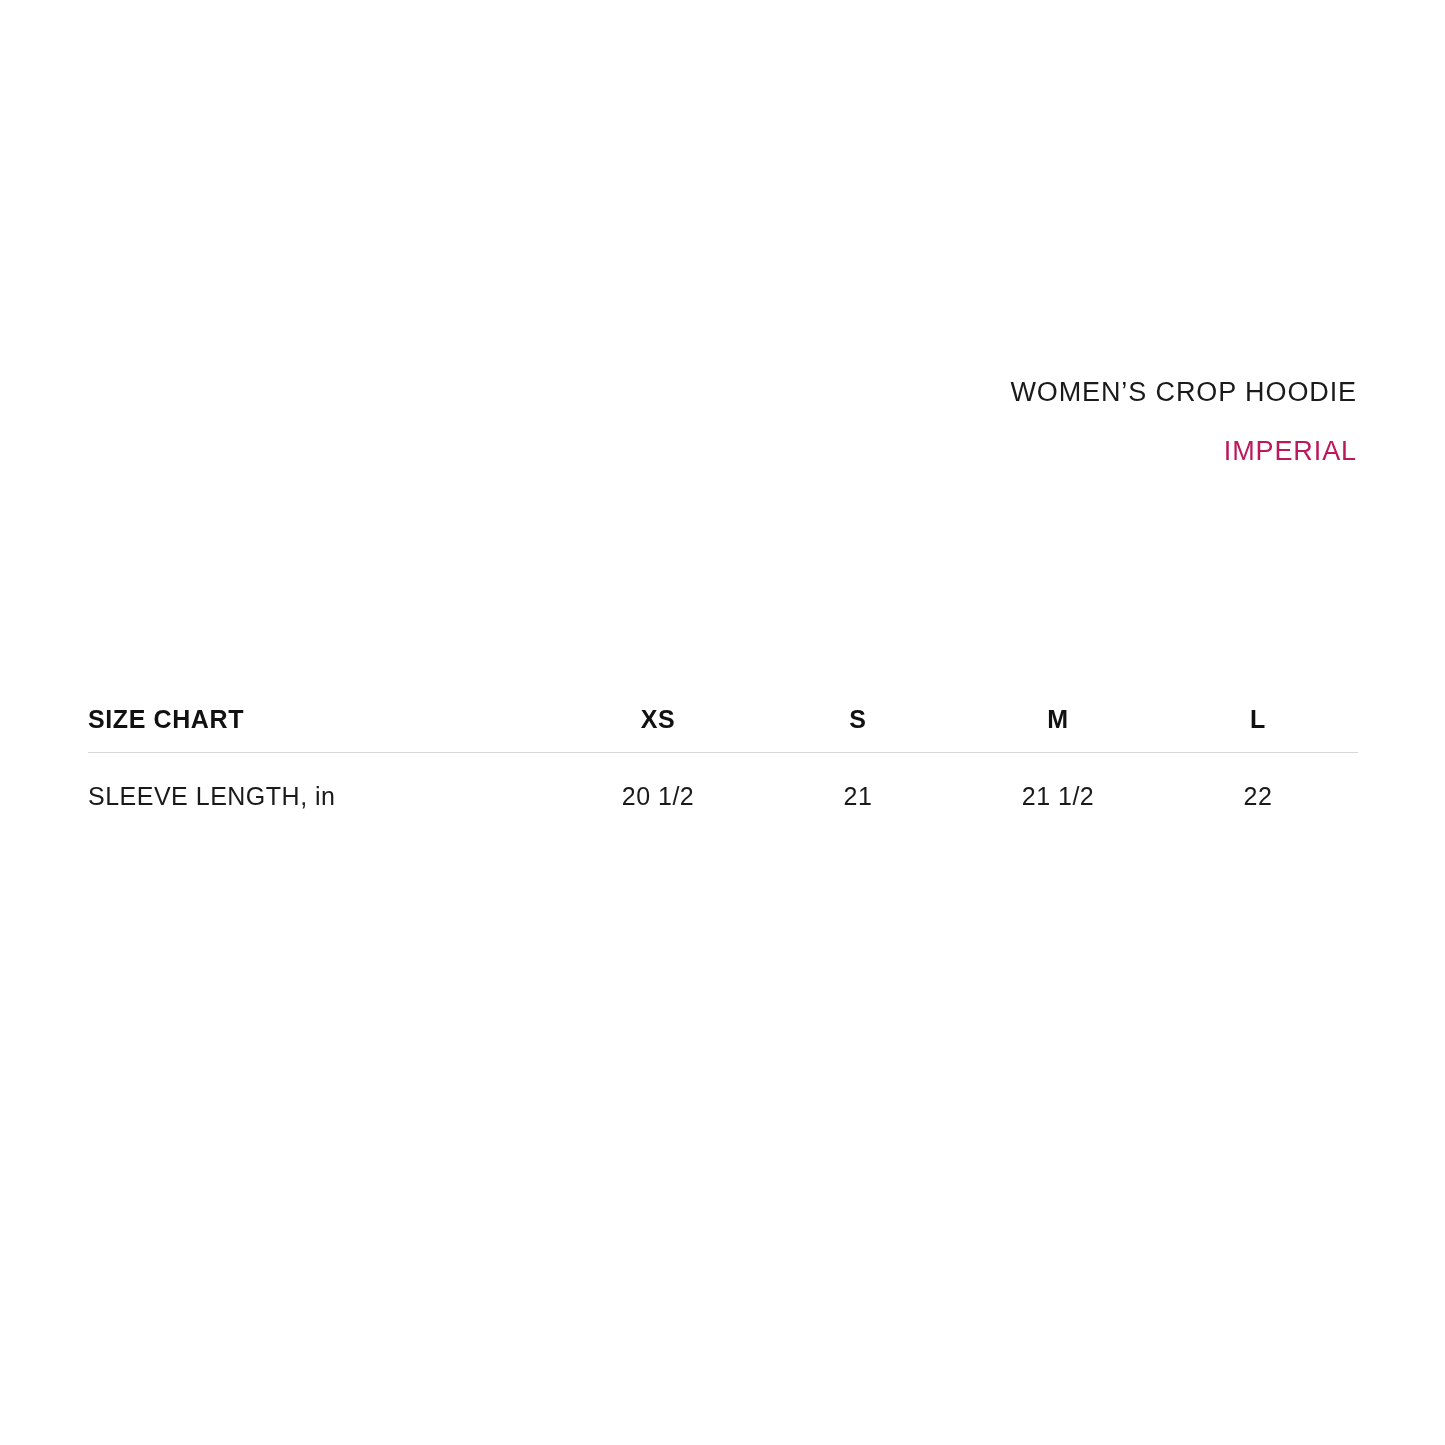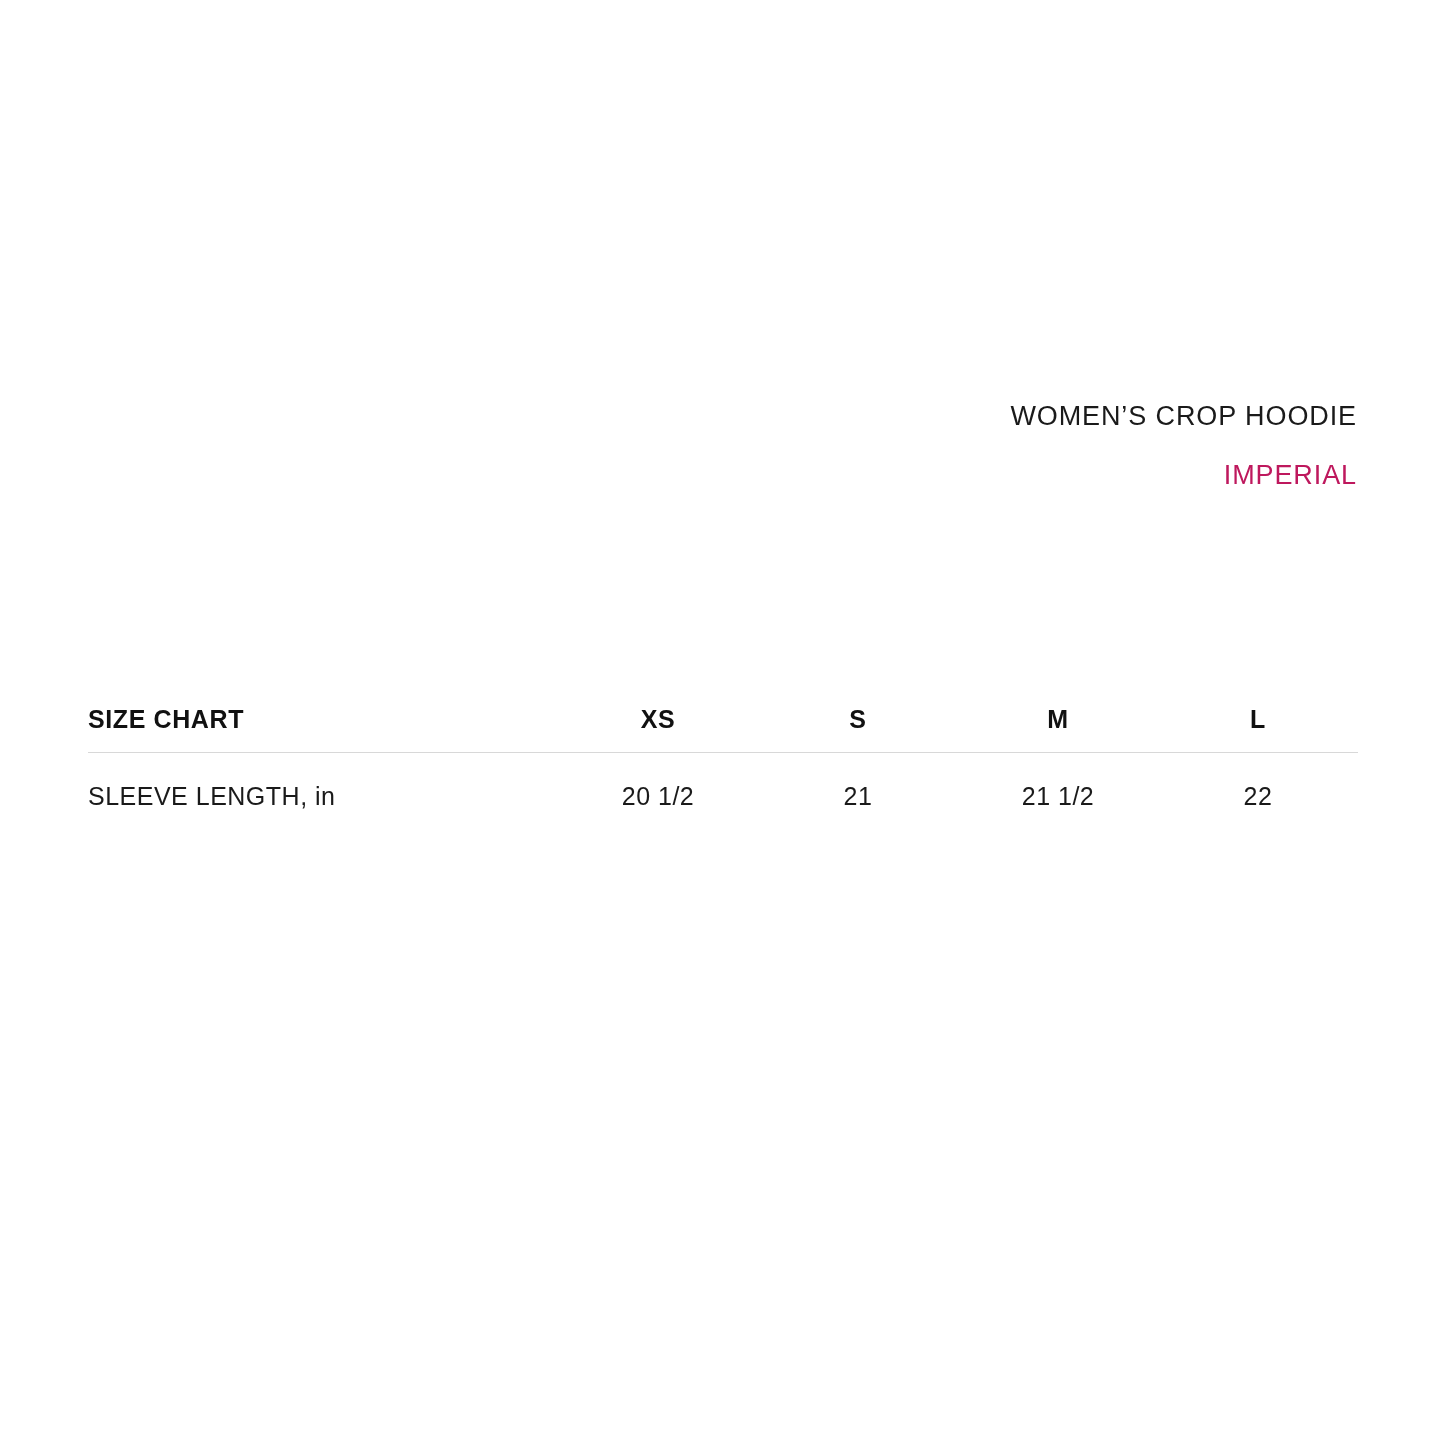--- a/index.html
+++ b/index.html
@@ -18,21 +18,21 @@
   .page {
     position: relative;
     width: 1445px;
     height: 1445px;
     box-sizing: border-box;
   }
 
   
   .header {
     position: absolute;
-    top: 400px;
+    top: 376px;
     right: 88px;
     text-align: right;
     margin-left: 32px;
   }
   .product-title {
     font-size: 27px;
     letter-spacing: 0.9px;
     color: #1a1a1a;
     font-weight: 400;
     line-height: 1.2;

